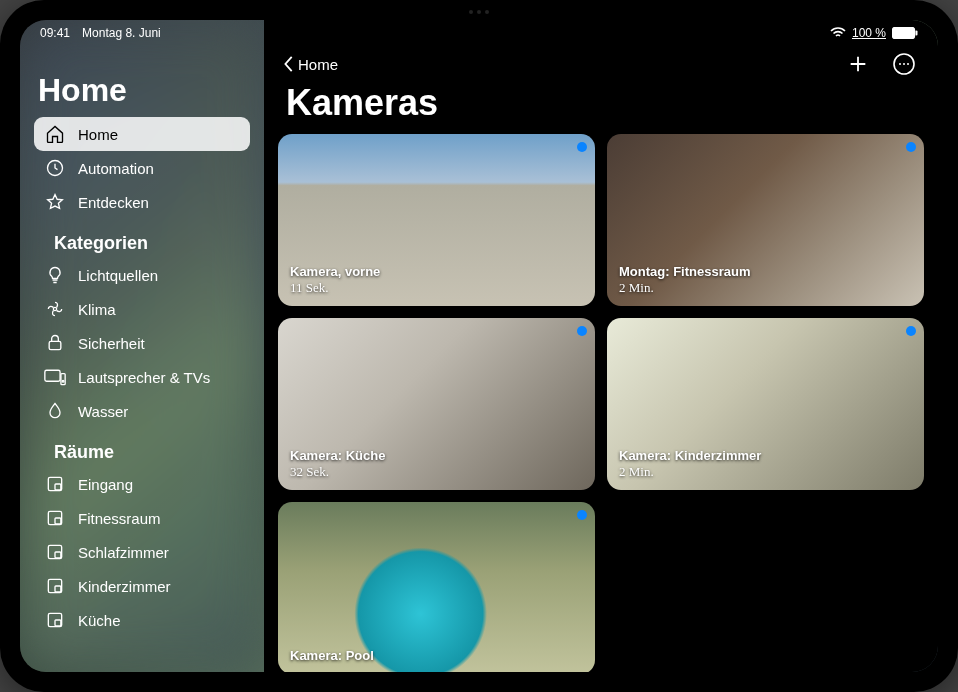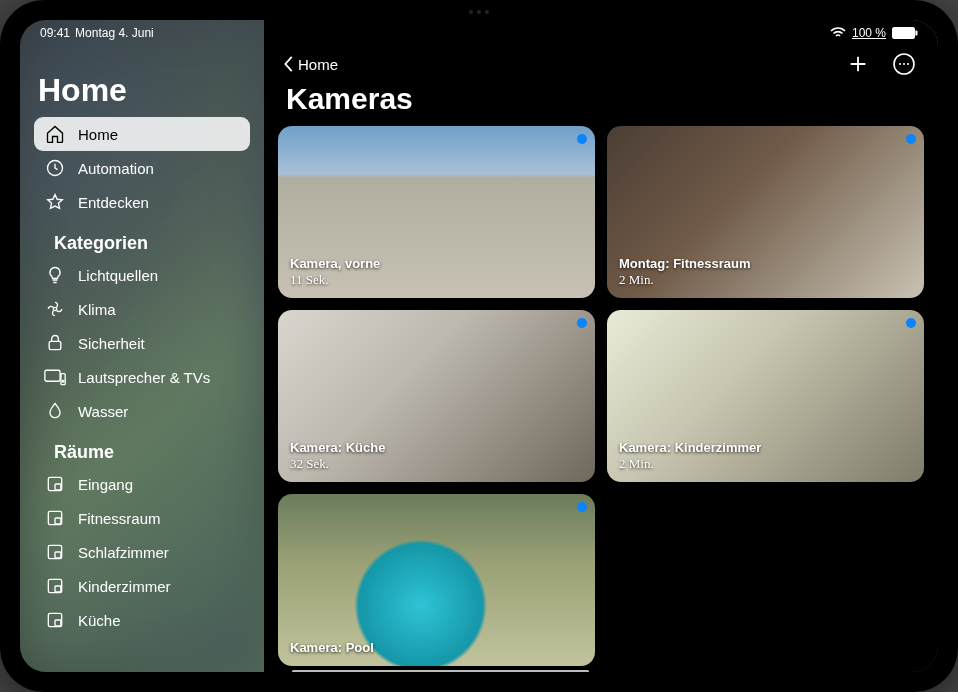--- a/index.html
+++ b/index.html
@@ -21,21 +21,21 @@
   
   .sensor-dots{position:absolute;top:10px;left:50%;transform:translateX(-50%);display:flex;gap:4px;z-index:30;}
   .sensor-dots span{width:4px;height:4px;border-radius:50%;background:#222;}
 
   
   .statusbar{
     position:absolute;top:0;left:0;right:0;height:26px;
     display:flex;align-items:center;justify-content:space-between;
     padding:0 20px;font-size:12px;color:#fff;z-index:20;
   }
-  .sb-left{display:flex;gap:5px;}
+  .sb-left{display:flex;gap:12px;}
   .sb-right{display:flex;align-items:center;gap:6px;}
   .wifi-icon svg, .battery svg{display:block;}
   .sb-right .pct{font-size:12px;text-decoration:underline;}
 
   
   .sidebar{
     width:244px;flex:0 0 244px;height:100%;padding:26px 14px 0 14px;
     color:#fff;
     background:linear-gradient(to bottom,rgba(120,140,150,.15),rgba(60,90,80,.15));
     backdrop-filter:blur(30px);
@@ -60,21 +60,21 @@
   .nav-item.selected{background:rgba(255,255,255,.85);color:#000;}
   .nav-item.selected svg{stroke:#000;fill:none;}
   .section-header{font-size:18px;font-weight:700;margin:14px 0 4px 20px;}
 
   
   .main{flex:1;height:100%;background:#000;display:flex;flex-direction:column;padding-top:26px;}
   .main-header{display:flex;align-items:center;justify-content:space-between;padding:4px 20px 0 18px;}
   .back{display:flex;align-items:center;gap:2px;color:#fff;font-size:15px;cursor:pointer;}
   .hdr-actions{display:flex;align-items:center;gap:18px;}
   .hdr-actions .btn{width:28px;height:28px;display:flex;align-items:center;justify-content:center;cursor:pointer;}
-  .page-title{font-size:30px;font-weight:700;color:#fff;margin:4px 0 10px 22px;}
+  .page-title{font-size:36px;font-weight:700;color:#fff;margin:4px 0 10px 22px;}
   .grid-wrap{flex:1;overflow:auto;padding:0 14px;}
   .grid{display:grid;grid-template-columns:1fr 1fr;gap:12px;}
   .tile{
     position:relative;border-radius:14px;overflow:hidden;height:172px;
     color:#fff;cursor:pointer;
   }
   .tile .rec{position:absolute;top:8px;right:8px;width:10px;height:10px;border-radius:50%;background:#0a84ff;}
   .tile .cap{position:absolute;left:12px;bottom:10px;font-size:13px;line-height:1.25;text-shadow:0 1px 3px rgba(0,0,0,.8);}
   .tile .cap .t1{display:block;font-weight:600;}
   .tile .cap .t2{display:block;font-family:Liberation Serif, serif;}
@@ -105,21 +105,21 @@
   <div class="sensor-dots">
       <span></span>
       <span></span>
       <span></span>
     </div>
   <div class="screen">
 
     <div class="statusbar">
       <div class="sb-left">
         <span>09:41</span>
-        <span>Montag 4. Juni</span>
+        <span>Montag 8. Juni</span>
       </div>
       <div class="sb-right">
         <span class="wifi-icon">
           <svg width="16" height="12" viewBox="0 0 16 12">
               <path d="M1 4c4-4 10-4 14 0M3.5 6.5c2.5-2.5 6.5-2.5 9 0M6 9c1.2-1.2 2.8-1.2 4 0M8 11h0"></path>
             </svg>
         </span>
         <span class="pct">100 %</span>
         <span class="battery">
           <svg width="26" height="12" viewBox="0 0 26 12">

